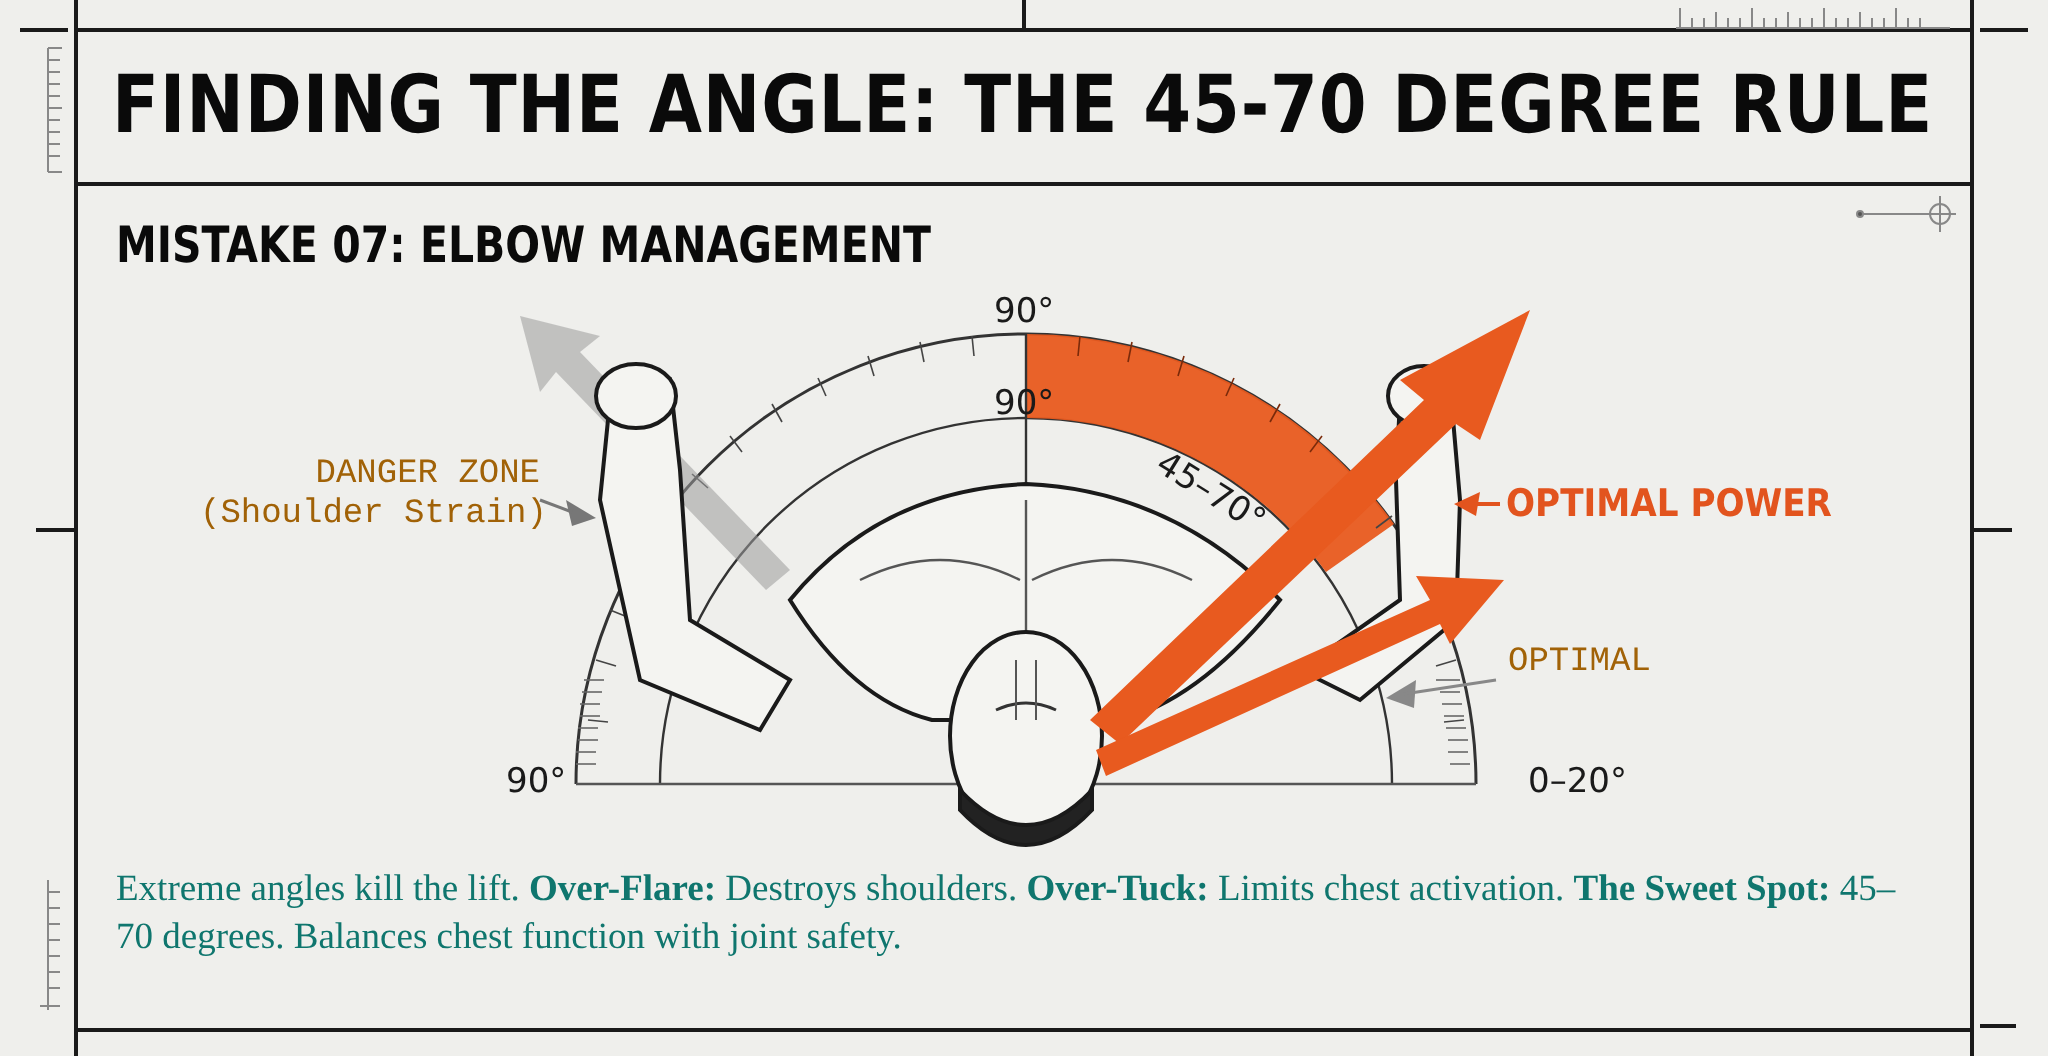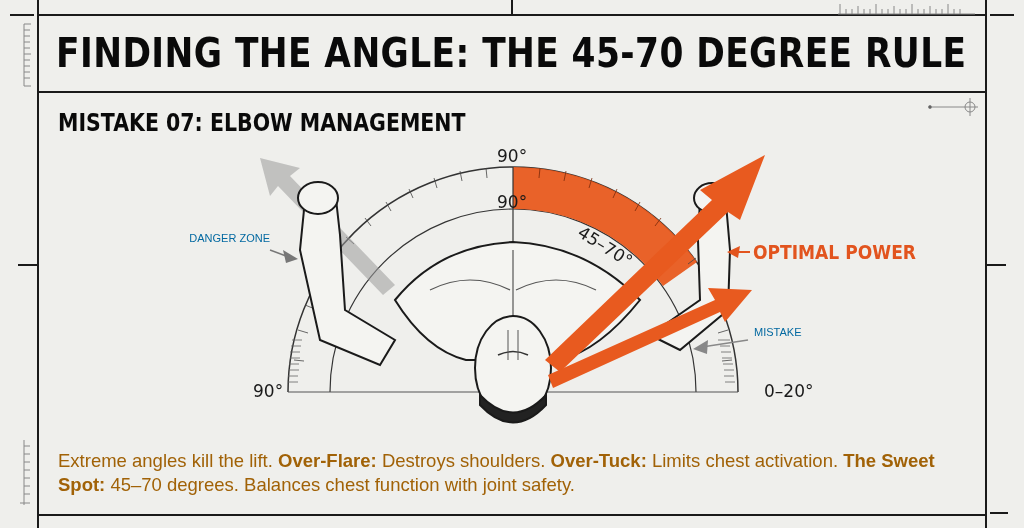--- a/index.html
+++ b/index.html
@@ -19,33 +19,33 @@
       font-size:40px; letter-spacing:0.5px; transform:scaleX(0.86); transform-origin:left center;
       white-space:nowrap; color:#0a0a0a;
     }
     .subtitle {
       position:absolute; left:58px; top:108px;
       font-family:"DejaVu Sans", sans-serif; font-weight:bold;
       font-size:25px; transform:scaleX(0.82); transform-origin:left center;
       white-space:nowrap; color:#0a0a0a;
     }
     .label {
-      position:absolute; font-family:Liberation Sans, sans-serif; font-size:11px; line-height:20px;
-      color:#0369a1; white-space:nowrap;
+      position:absolute; font-family:Liberation Mono, monospace; font-size:17px; line-height:20px;
+      color:#a16207; white-space:nowrap;
     }
     .label.right { text-align:right; }
     .optimal {
       position:absolute; left:753px; top:241px;
       font-family:"DejaVu Sans", sans-serif; font-weight:bold; font-size:19px;
       color:#e2541e; transform:scaleX(0.9); transform-origin:left center; white-space:nowrap;
     }
     .deg { position:absolute; font-family:"DejaVu Sans", sans-serif; font-size:17px; color:#1a1a1a; }
     .body-text {
-      position:absolute; left:58px; top:449px; width:900px;
-      font-family:Liberation Sans, sans-serif; font-size:18.5px; line-height:24px; color:#a16207;
+      position:absolute; left:58px; top:433px; width:900px;
+      font-family:Liberation Serif, serif; font-size:18.5px; line-height:24px; color:#0f766e;
     }
     .body-text b { font-weight:bold; }
     svg { position:absolute; left:0; top:0; }
   </style>
 </head>
 <body>
 
 <div class="vline" style="left:37px; top:0; height:528px;"></div>
 <div class="vline" style="left:985px; top:0; height:528px;"></div>
 <div class="hline" style="left:37px; top:14px; width:950px;"></div>
@@ -212,19 +212,20 @@
 </svg>
 
 <div class="deg" style="left:497px; top:146px;">90°</div>
 <div class="deg" style="left:497px; top:192px;">90°</div>
 <div class="deg" style="left:253px; top:381px;">90°</div>
 <div class="deg" style="left:764px; top:381px;">0–20°</div>
 <div class="deg" style="left:585px; top:222px; transform:rotate(32deg); transform-origin:left top;">45–70°</div>
 
 <div class="label right" style="left:100px; top:228px; width:170px;">
   <div>DANGER ZONE</div>
+  <div>(Shoulder Strain)</div>
 </div>
 <div class="optimal">OPTIMAL POWER</div>
 <div class="label" style="left:754px; top:322px;">
-  <div>MISTAKE</div>
+  <div>OPTIMAL</div>
 </div>
 
 <div class="body-text"><span>Extreme angles kill the lift. </span><b>Over-Flare:</b><span> Destroys shoulders. </span><b>Over-Tuck:</b><span> Limits chest activation. </span><b>The Sweet Spot:</b><span> 45–70 degrees. Balances chest function with joint safety.</span></div>
 
 </body></html>

